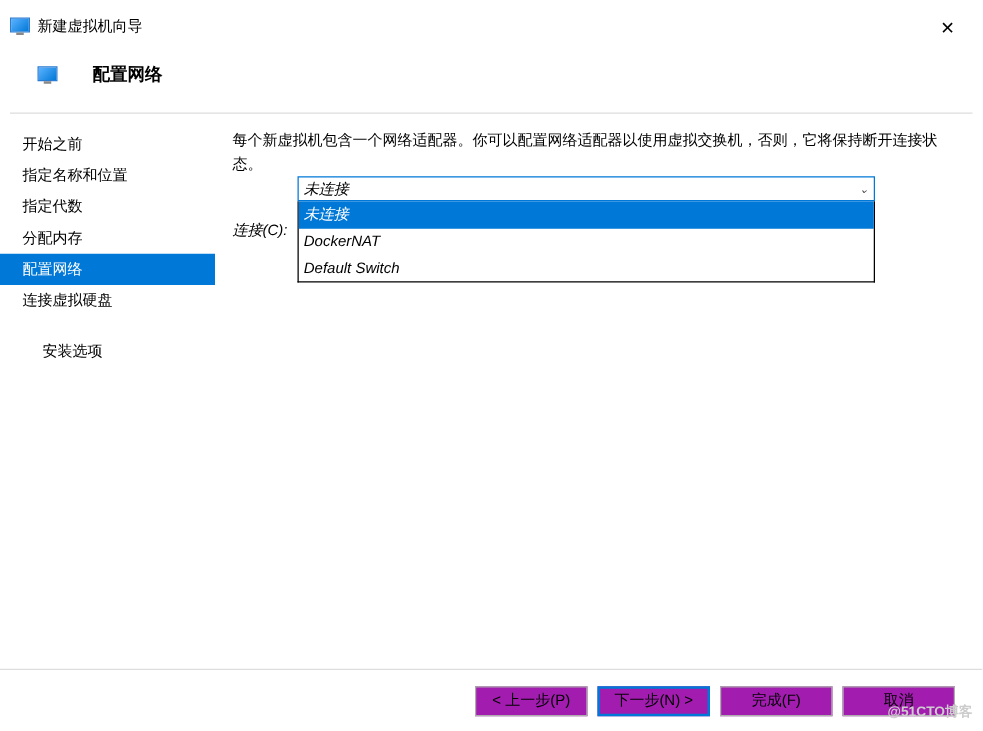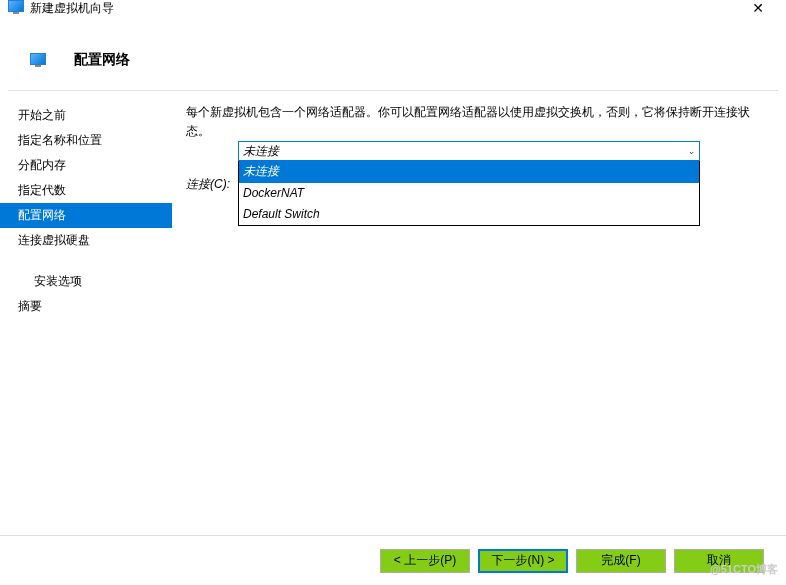--- a/index.html
+++ b/index.html
@@ -1,17 +1,17 @@
 <!DOCTYPE html>
 <html><head>
   <meta charset="utf-8">
   <style>
     * { margin: 0; padding: 0; box-sizing: border-box; font-family: "Microsoft YaHei", "Segoe UI", sans-serif; }
     body { background: #fff; width: 786px; height: 585px; position: relative; overflow: hidden; }
-    .titlebar { height: 30px; display: flex; align-items: flex-start; padding: 0 8px; font-size: 12px; }
+    .titlebar { height: 30px; display: flex; align-items: flex-end; padding: 0 8px; font-size: 12px; }
     .titlebar-icon { width: 16px; height: 16px; margin-right: 6px; display: inline-flex; }
     .titlebar-close { margin-left: auto; width: 40px; text-align: center; cursor: pointer; font-size: 14px; }
     .header { height: 60px; display: flex; align-items: center; padding-left: 30px; }
     .header-icon { width: 20px; height: 14px; margin-right: 24px; display: inline-flex; }
     .header-title { font-size: 14px; font-weight: bold; }
     .hdr-line { border-top: 1px solid #ddd; margin: 0 8px; }
     .main { display: flex; height: 420px; }
     .sidebar { width: 172px; padding-top: 12px; }
     .sidebar-item { font-size: 12px; padding: 4px 0 4px 18px; cursor: pointer; }
     .sidebar-item.indent { padding-left: 34px; margin-top: 16px; }
@@ -20,21 +20,21 @@
     .desc { }
     .field-row { display: flex; align-items: center; font-style: italic; }
     .field-label { width: 52px; padding-top: 2px; }
     .dropdown-wrap { flex: 1; max-width: 462px; position: relative; }
     .dropdown-selected { border: 1px solid #0078d7; background: #fff; height: 20px; padding: 0 4px; font-size: 12px; display: flex; align-items: center; justify-content: space-between; }
     .chevron { font-size: 9px; color: #444; }
     .dropdown-list { border: 1px solid #000; border-top: none; background: #fff; }
     .dropdown-option { padding: 1px 4px; font-size: 12px; cursor: pointer; }
     .dropdown-option.highlight { background: #0078d7; color: #fff; }
     .footer { position: absolute; bottom: 0; left: 0; right: 0; border-top: 1px solid #ddd; height: 50px; display: flex; align-items: center; justify-content: flex-end; padding-right: 22px; gap: 8px; }
-    .btn { min-width: 90px; height: 24px; font-size: 12px; background: #84cc16; border: 1px solid #adadad; cursor: pointer; padding: 0 10px; }
+    .btn { min-width: 90px; height: 24px; font-size: 12px; background: #a21caf; border: 1px solid #adadad; cursor: pointer; padding: 0 10px; }
     .btn.primary { border: 2px solid #0078d7; }
     .watermark { position: absolute; bottom: 8px; right: 8px; font-size: 11px; color: #ccc; pointer-events: none; font-weight: bold; }
     .monitor-icon { width:16px; height:12px; background: linear-gradient(135deg,#5cb3ff,#0078d7); border:1px solid #2b7cd3; position:relative; }
     .monitor-icon::after { content:""; position:absolute; bottom:-3px; left:4px; width:6px; height:2px; background:#888; }
   </style>
 </head>
 <body>
 
 <div class="titlebar">
   <span class="titlebar-icon">
@@ -49,26 +49,25 @@
       <span class="monitor-icon"></span>
     </span>
   <span class="header-title">配置网络</span>
 </div>
 <div class="hdr-line"></div>
 
 <div class="main">
   <div class="sidebar" id="sidebar">
       <div class="sidebar-item">开始之前</div>
       <div class="sidebar-item">指定名称和位置</div>
+      <div class="sidebar-item">指定代数</div>
       <div class="sidebar-item">分配内存</div>
-      <div class="sidebar-item">指定代数</div>
       <div class="sidebar-item active">配置网络</div>
       <div class="sidebar-item">连接虚拟硬盘</div>
       <div class="sidebar-item indent">安装选项</div>
-      <div class="sidebar-item">摘要</div>
     </div>
   <div class="content">
     <div class="desc">每个新虚拟机包含一个网络适配器。你可以配置网络适配器以使用虚拟交换机，否则，它将保持断开连接状态。</div>
     <div class="field-row">
       <div class="field-label">连接(C):</div>
       <div class="dropdown-wrap">
         <div class="dropdown-selected">
           <span>未连接</span>
           <span class="chevron">⌄</span>
         </div>

